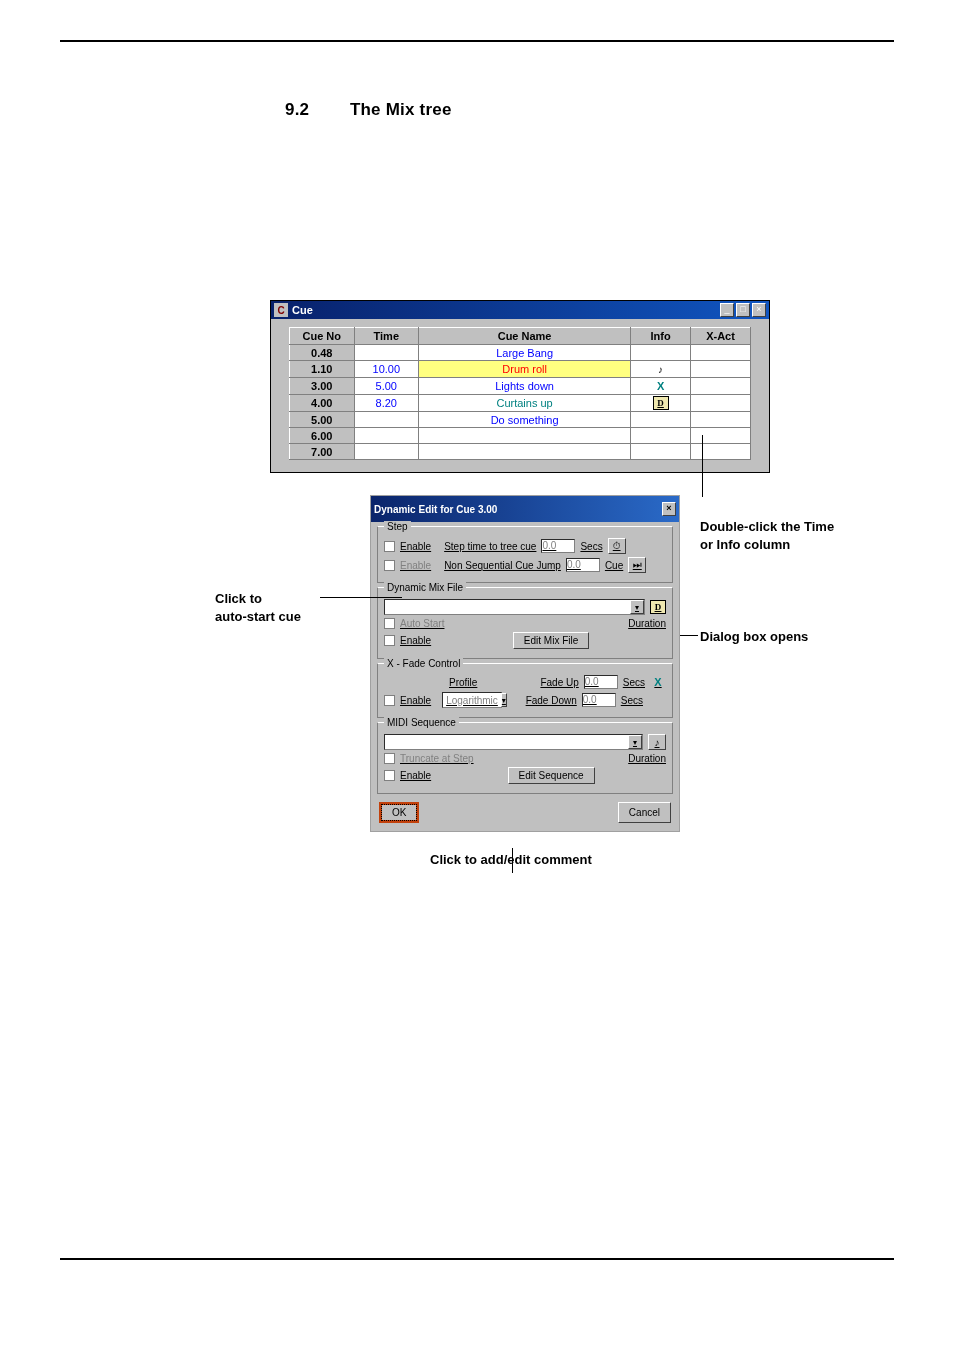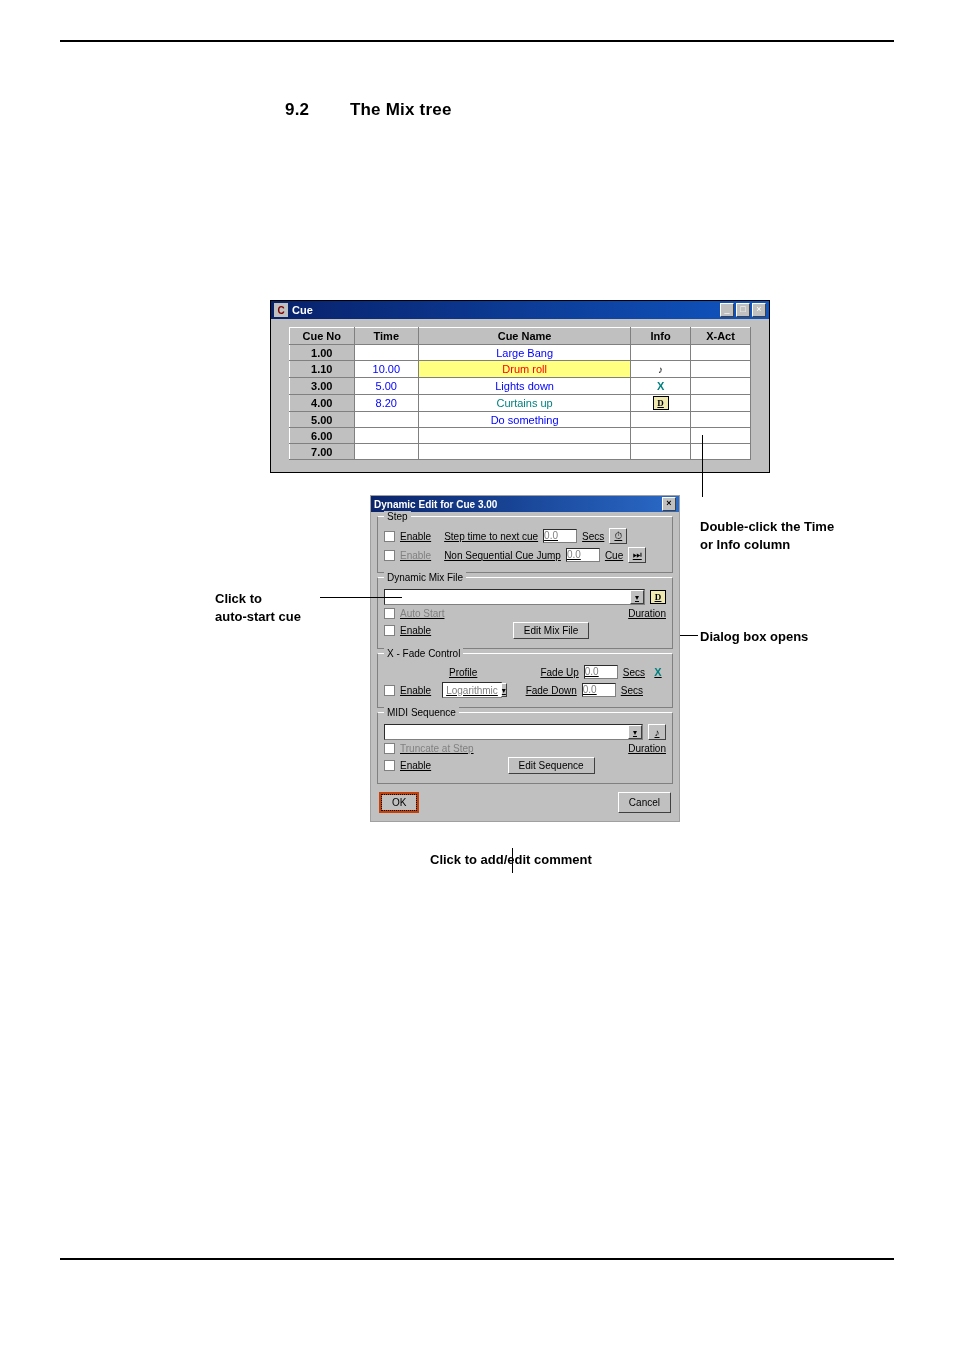--- a/index.html
+++ b/index.html
@@ -127,21 +127,21 @@
   .dlg {
     position:absolute;
     left:310px;
     top:195px;
     width:310px;
     border:1px solid #a0a0a0;
     background:#c0c0c0;
     font-size:10px;
   }
   .dlg-title {
-    height:16px;
+    height:26px;
     background:linear-gradient(to right,#0a246a,#2a6ac8);
     color:#fff;
     display:flex;align-items:center;
     padding:0 3px;
     font-weight:bold;
     font-size:10px;
   }
   .dlg-close {
     width:14px;height:14px;margin-left:auto;
     background:#c0c0c0;
@@ -245,21 +245,21 @@
             <tr>
               <th>Cue No</th>
               <th>Time</th>
               <th>Cue Name</th>
               <th>Info</th>
               <th>X-Act</th>
             </tr>
           </thead>
           <tbody id="cue-rows">
               <tr>
-                <td class="rowhdr">1.00</td>
+                <td class="rowhdr">0.48</td>
                 <td class="time"></td>
                 <td class="name name-blue">Large Bang</td>
                 <td style="text-align: center;"></td>
                 <td></td>
               </tr>
               <tr>
                 <td class="rowhdr">1.10</td>
                 <td class="time">10.00</td>
                 <td class="name name-red name-sel">Drum roll</td>
                 <td style="text-align: center;">
@@ -317,21 +317,21 @@
       <div class="dlg-title">
         <span>Dynamic Edit for Cue 3.00</span>
         <span class="dlg-close">×</span>
       </div>
 
       <div class="group">
         <div class="group-title">Step</div>
         <div class="row">
           <span class="chk"></span>
           <span class="lbl">Enable</span>
-          <span class="lbl" style="margin-left:8px">Step time to next cue</span>
+          <span class="lbl" style="margin-left:8px">Step time to tree cue</span>
           <span class="infield">0.0</span>
           <span class="lbl">Secs</span>
           <span class="mini-icon">⏱</span>
         </div>
         <div class="row">
           <span class="chk"></span>
           <span class="lbl dis">Enable</span>
           <span class="lbl" style="margin-left:8px">Non Sequential Cue Jump</span>
           <span class="infield">0.0</span>
           <span class="lbl">Cue</span>

